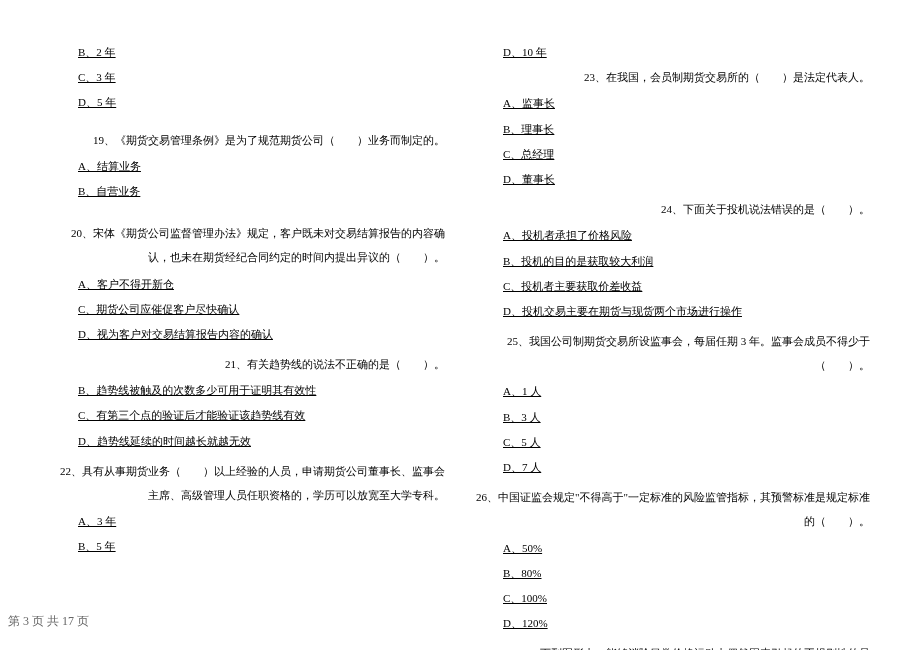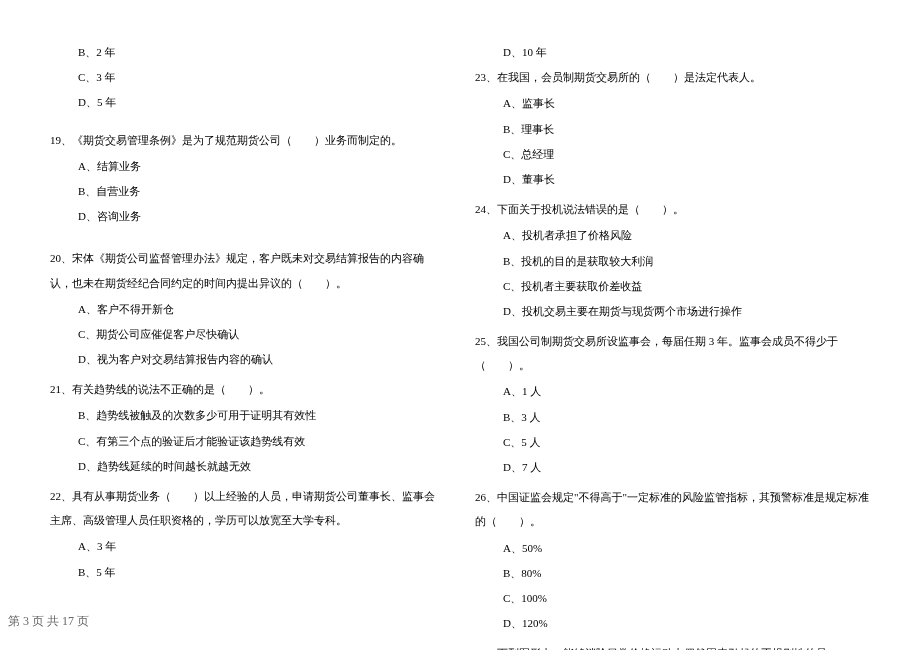--- a/index.html
+++ b/index.html
@@ -23,24 +23,26 @@
     }
     .column {
       flex: 1;
       line-height: 2.2;
     }
     .question {
       margin-bottom: 6px;
     }
     .question-text {
       margin-bottom: 2px;
+      text-align: right;
     }
     .option {
       padding-left: 28px;
       margin-bottom: 1px;
+      text-decoration: underline;
     }
     .page-footer {
       position: absolute;
       bottom: 20px;
       left: 8px;
       right: 0;
       text-align: left;
       font-size: 12px;
       color: #666;
     }
@@ -53,21 +55,20 @@
     <div class="option">B、2 年</div>
     <div class="option">C、3 年</div>
     <div class="option">D、5 年</div>
 
     <div style="height:12px"></div>
 
     <div class="question">
       <div class="question-text">19、《期货交易管理条例》是为了规范期货公司（　　）业务而制定的。</div>
       <div class="option">A、结算业务</div>
       <div class="option">B、自营业务</div>
-      <div class="option">D、咨询业务</div>
     </div>
 
     <div style="height:12px"></div>
 
     <div class="question">
       <div class="question-text">20、宋体《期货公司监督管理办法》规定，客户既未对交易结算报告的内容确认，也未在期货经纪合同约定的时间内提出异议的（　　）。</div>
       <div class="option">A、客户不得开新仓</div>
       <div class="option">C、期货公司应催促客户尽快确认</div>
       <div class="option">D、视为客户对交易结算报告内容的确认</div>
     </div>

